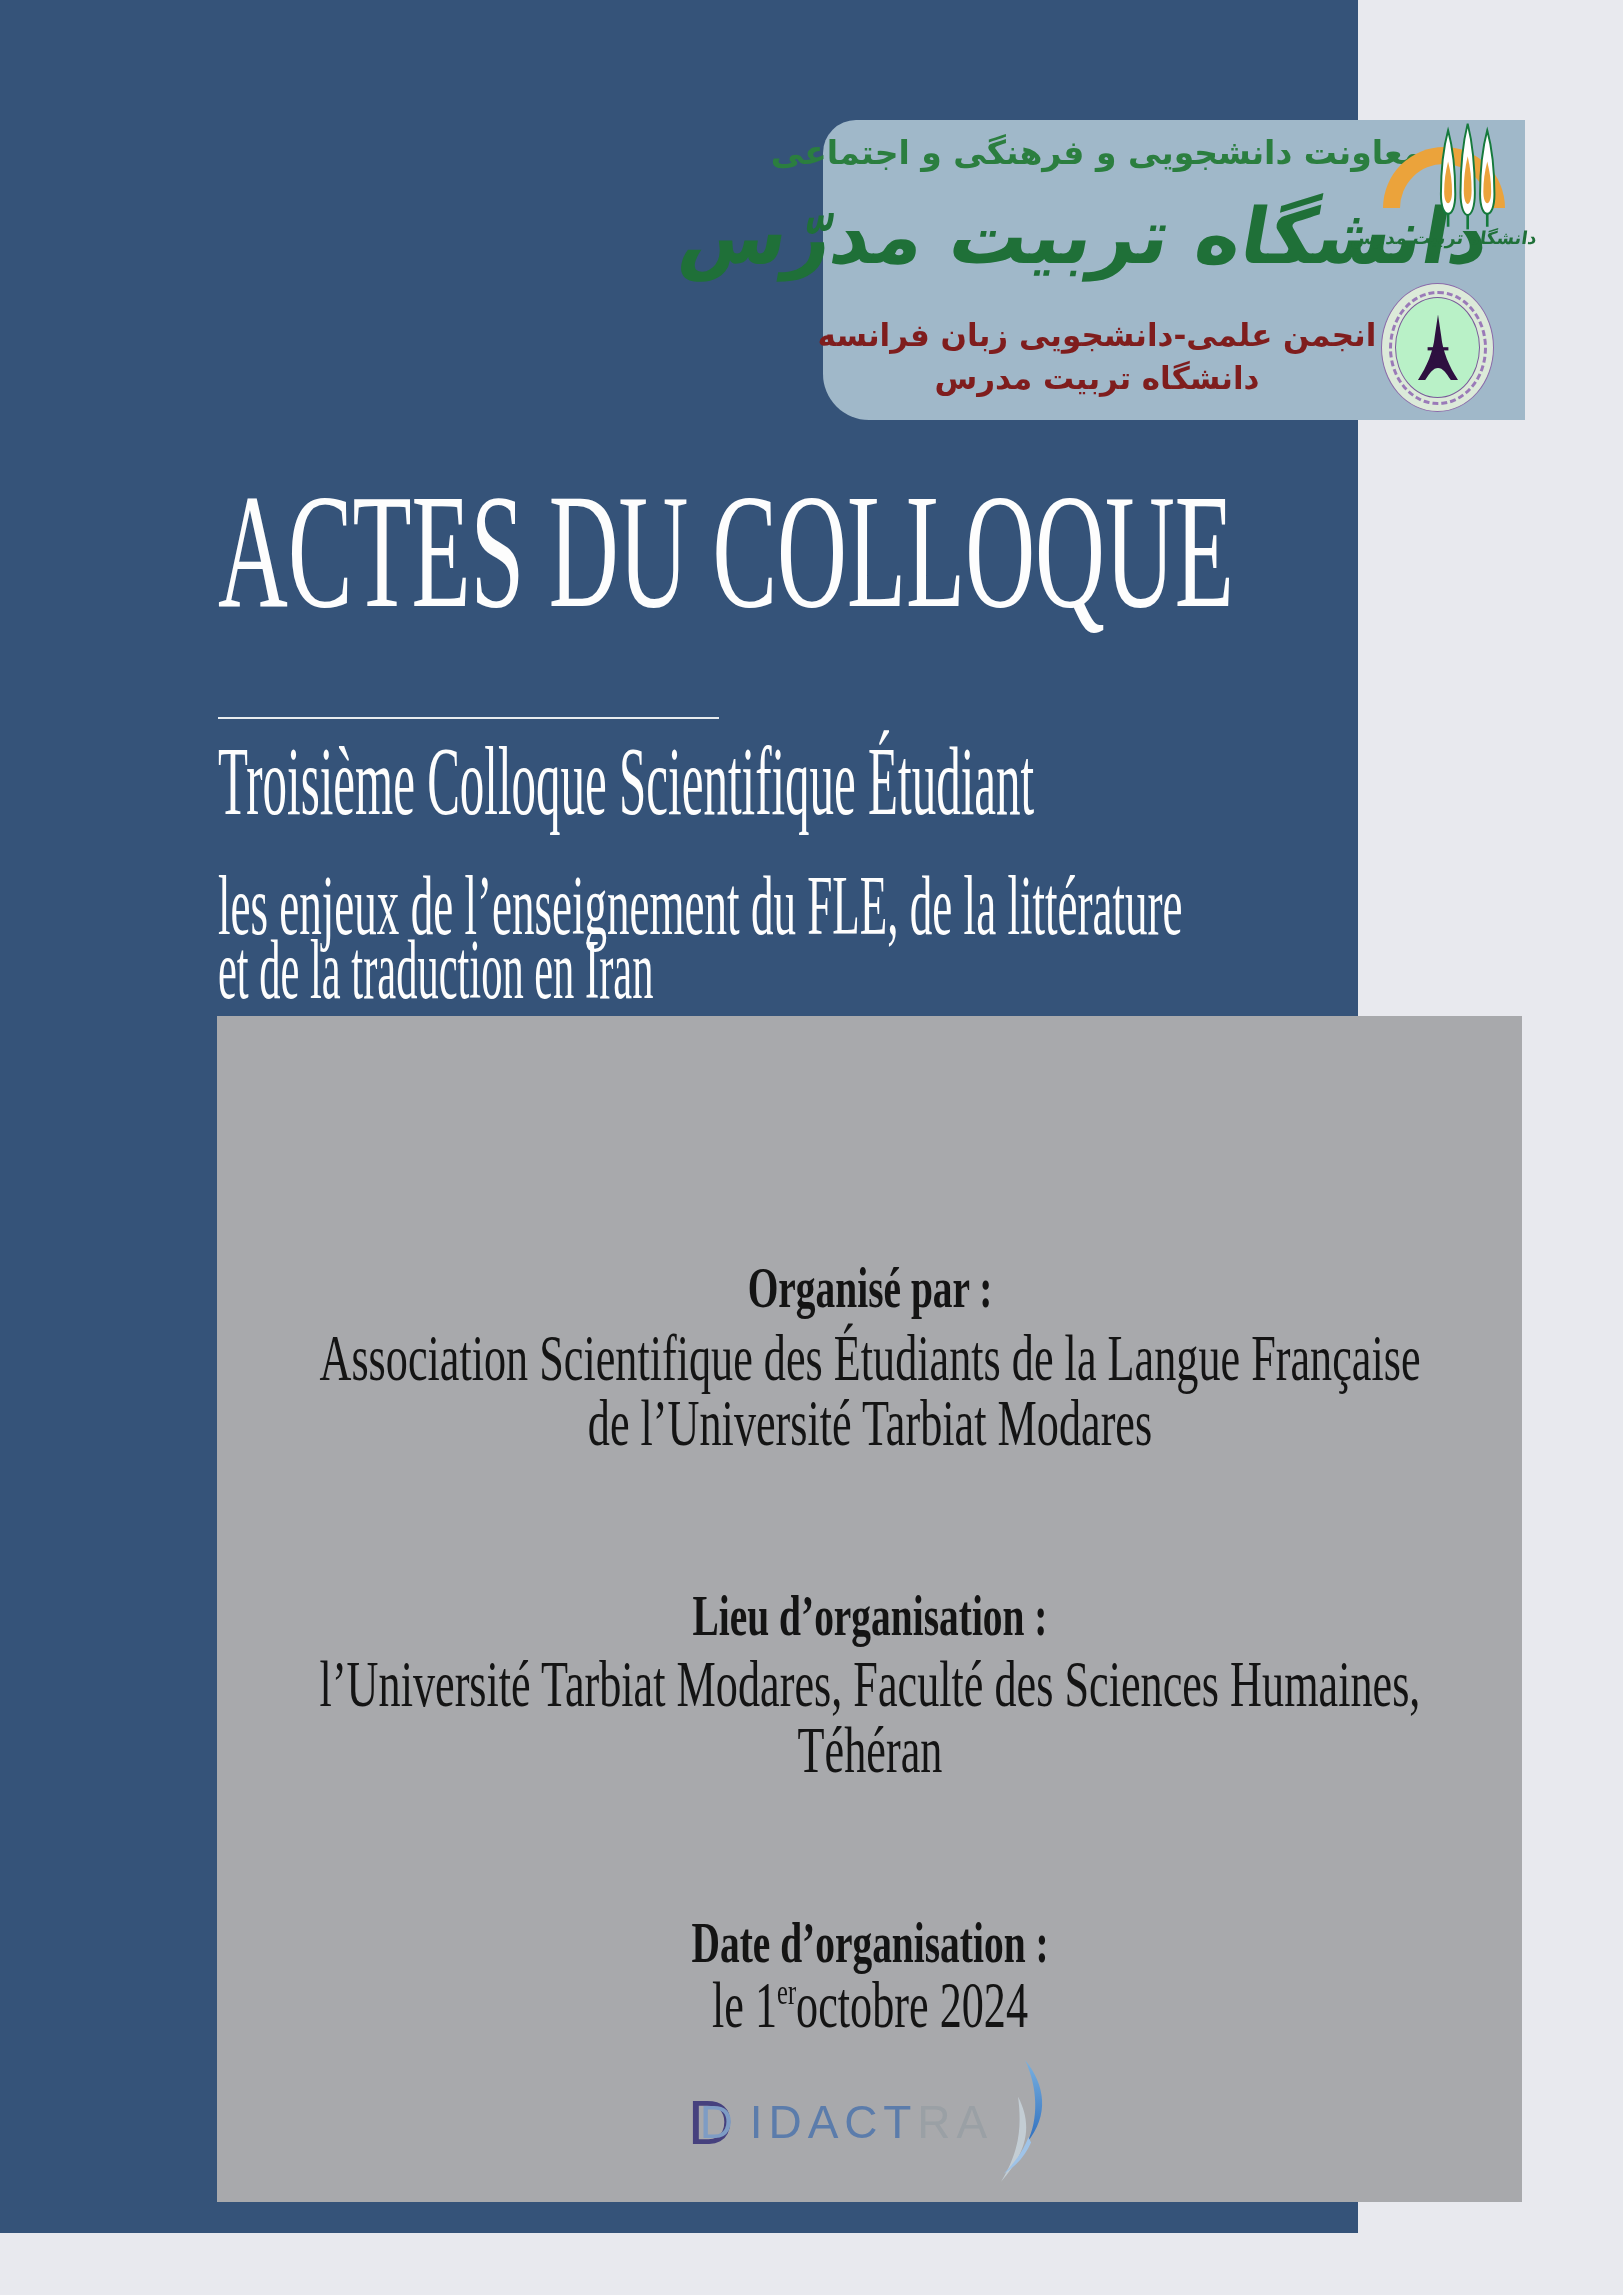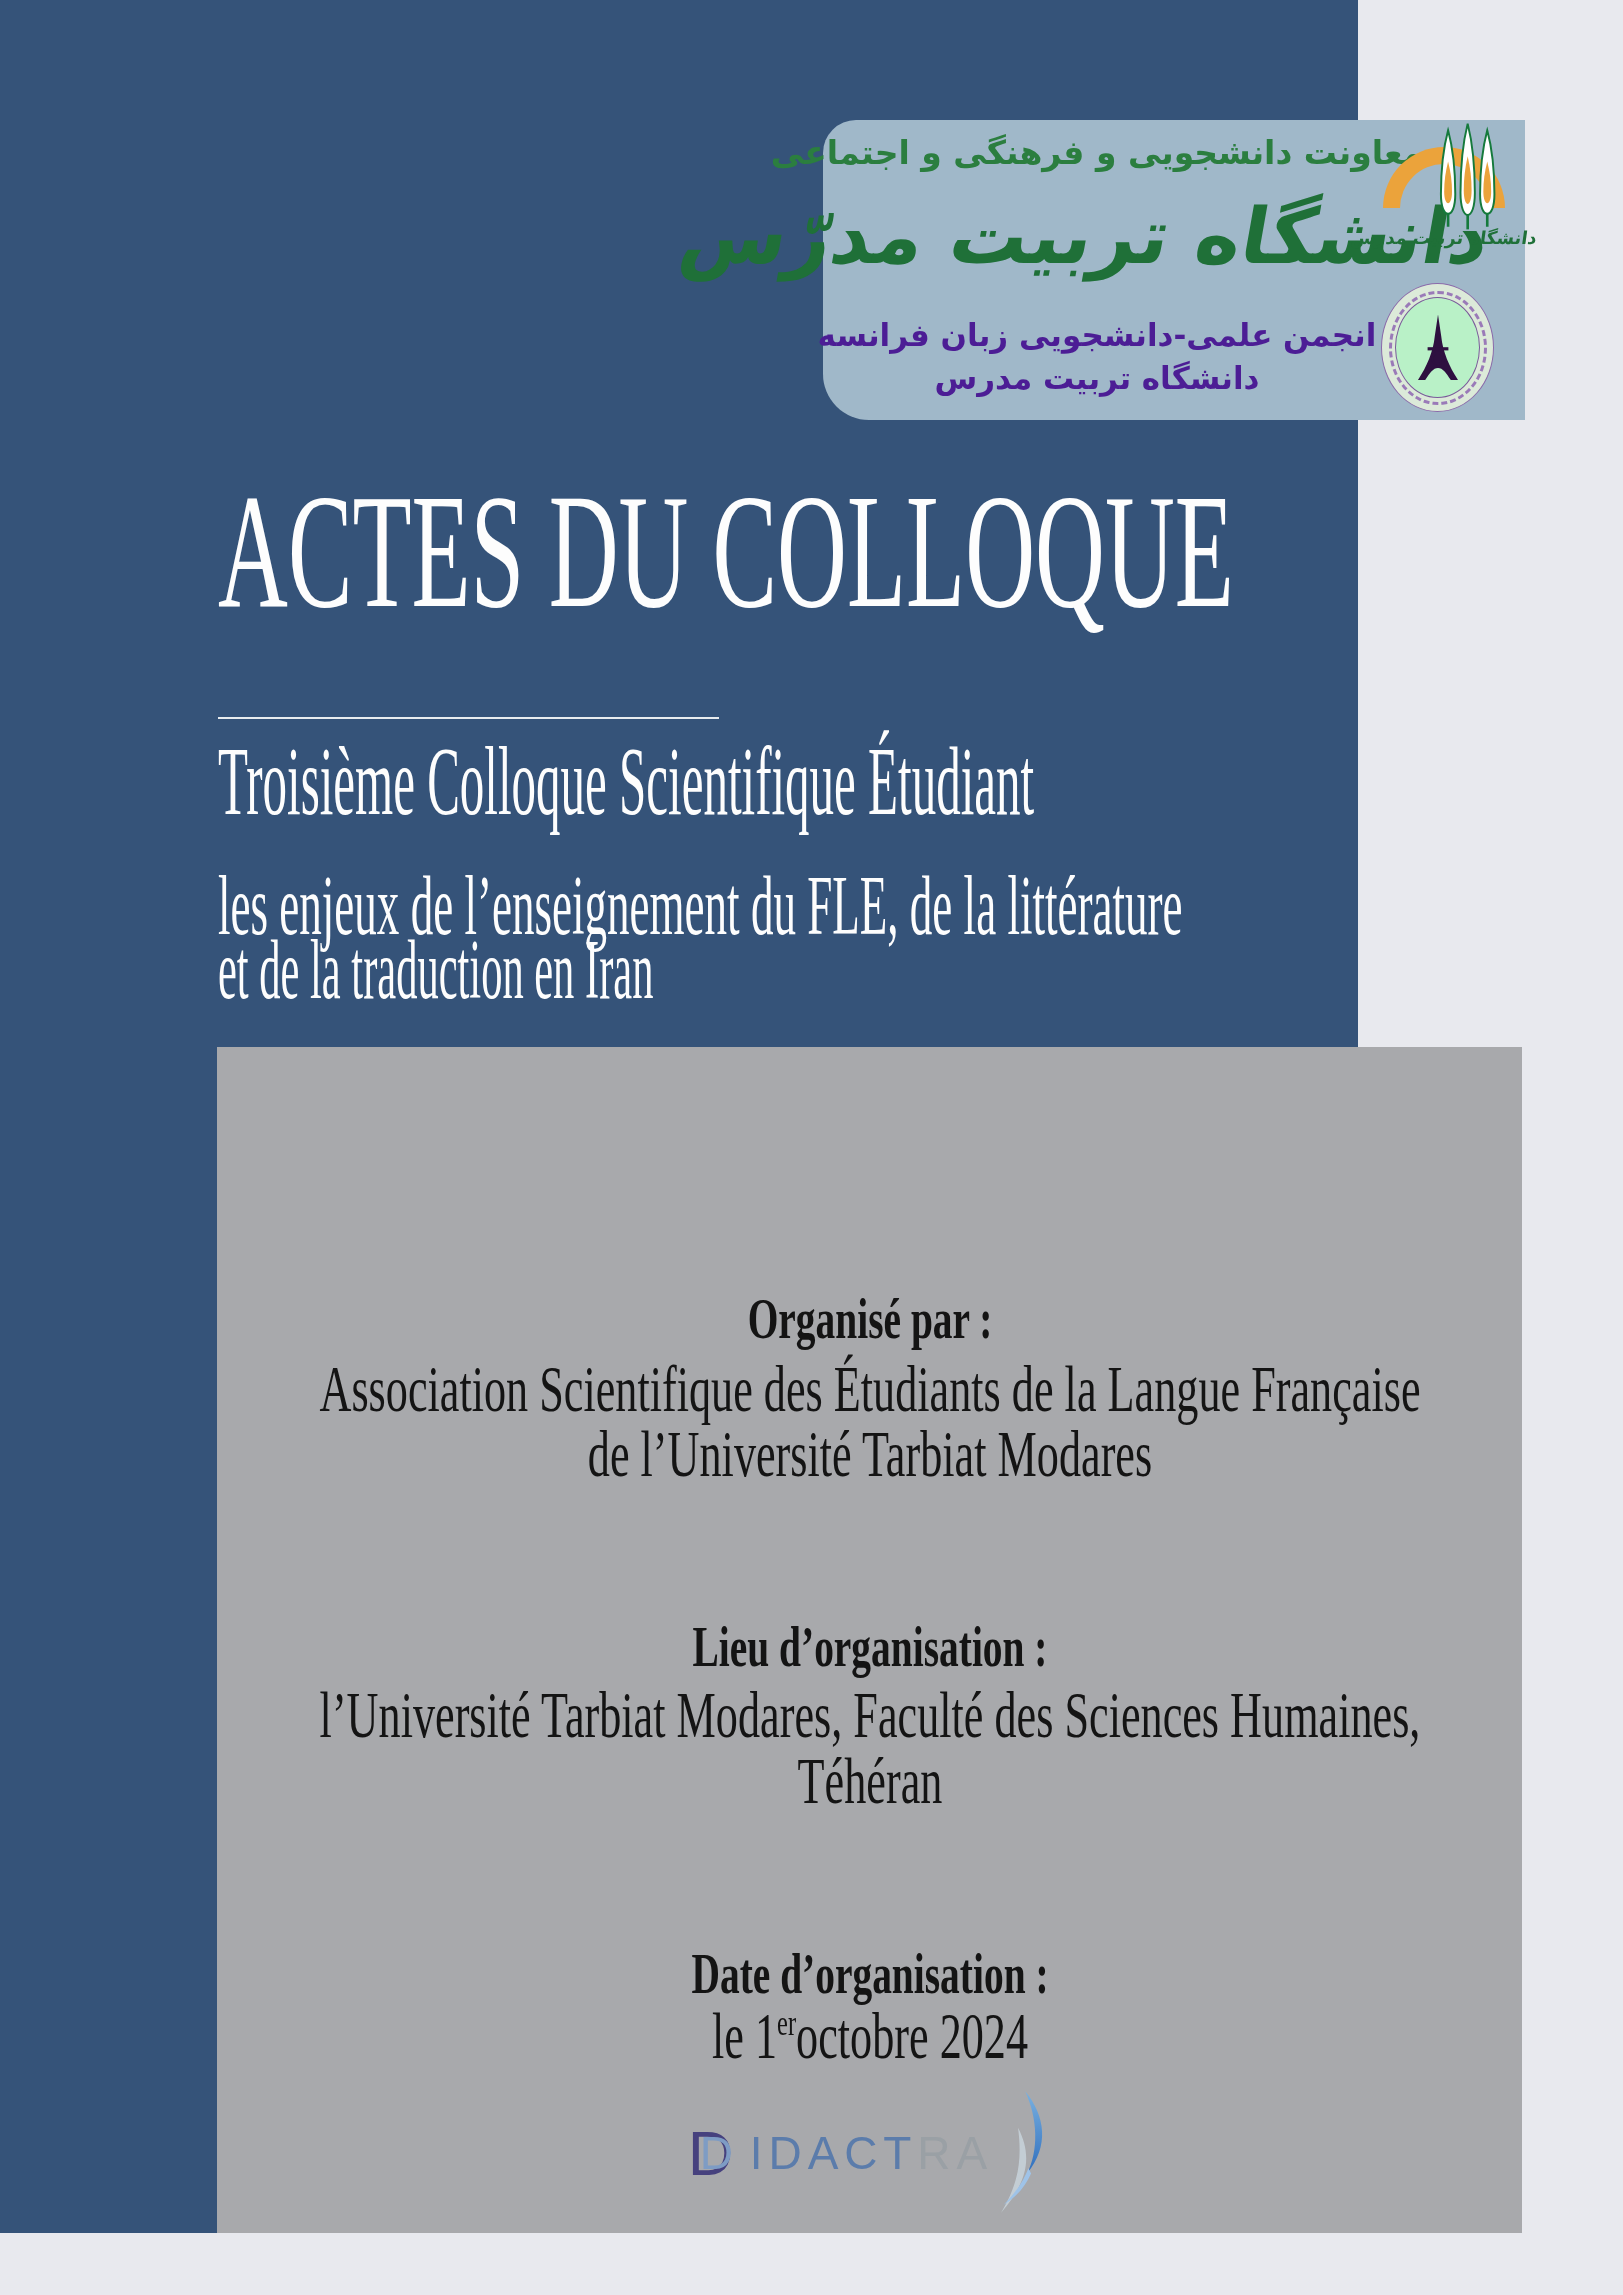--- a/index.html
+++ b/index.html
@@ -24,21 +24,21 @@
   }
   .b-callig{
     position:absolute;left:262px;top:71px;
     transform:translateX(-50%) skewX(-10deg);
     font-family:"DejaVu Sans",sans-serif;font-weight:bold;font-size:77px;
     color:#1f7038;white-space:nowrap;direction:rtl;line-height:1.2;
   }
   .b-assoc{
     position:absolute;left:274px;top:194px;transform:translateX(-50%);
     text-align:center;font-family:"DejaVu Sans",sans-serif;font-weight:bold;
-    font-size:31px;color:#4c1d95;direction:rtl;line-height:1.38;white-space:nowrap;
+    font-size:31px;color:#7f1d1d;direction:rtl;line-height:1.38;white-space:nowrap;
   }
   
   .tmu-logo{position:absolute;left:549px;top:1.3px;width:151px;height:151px;}
   .tmu-arc{
     position:absolute;left:11px;top:25.5px;width:122px;height:61px;
     border:17.7px solid #eba33b;border-bottom:none;
     border-radius:79px 79px 0 0;box-sizing:border-box;
   }
   .tmu-trees{position:absolute;left:65px;top:0;}
   .tmu-cap{
@@ -68,21 +68,21 @@
   .sep{
     position:absolute;left:218px;top:717px;width:501px;height:2px;background:#e8ecef;
   }
   .subtitle{
     left:218px;top:732px;font-size:98px;color:#fdfdfd;transform:scaleX(.50);
   }
   .theme1{left:218px;top:863px;font-size:85px;color:#fdfdfd;transform:scaleX(.53);}
   .theme2{left:218px;top:927px;font-size:85px;color:#fdfdfd;transform:scaleX(.50);}
   
   .graybox{
-    position:absolute;left:217px;top:1047px;width:1305px;height:1186px;
+    position:absolute;left:217px;top:1016px;width:1305px;height:1186px;
     background:#a8a9ac;color:#141414;
   }
   .cline{
     position:absolute;left:50%;white-space:nowrap;line-height:1;
     transform:translateX(-50%) scaleX(.68);
   }
   .h{font-weight:bold;font-size:58px;}
   .b{font-size:65px;}
   .sup{font-size:36px;vertical-align:super;line-height:0;}
   

